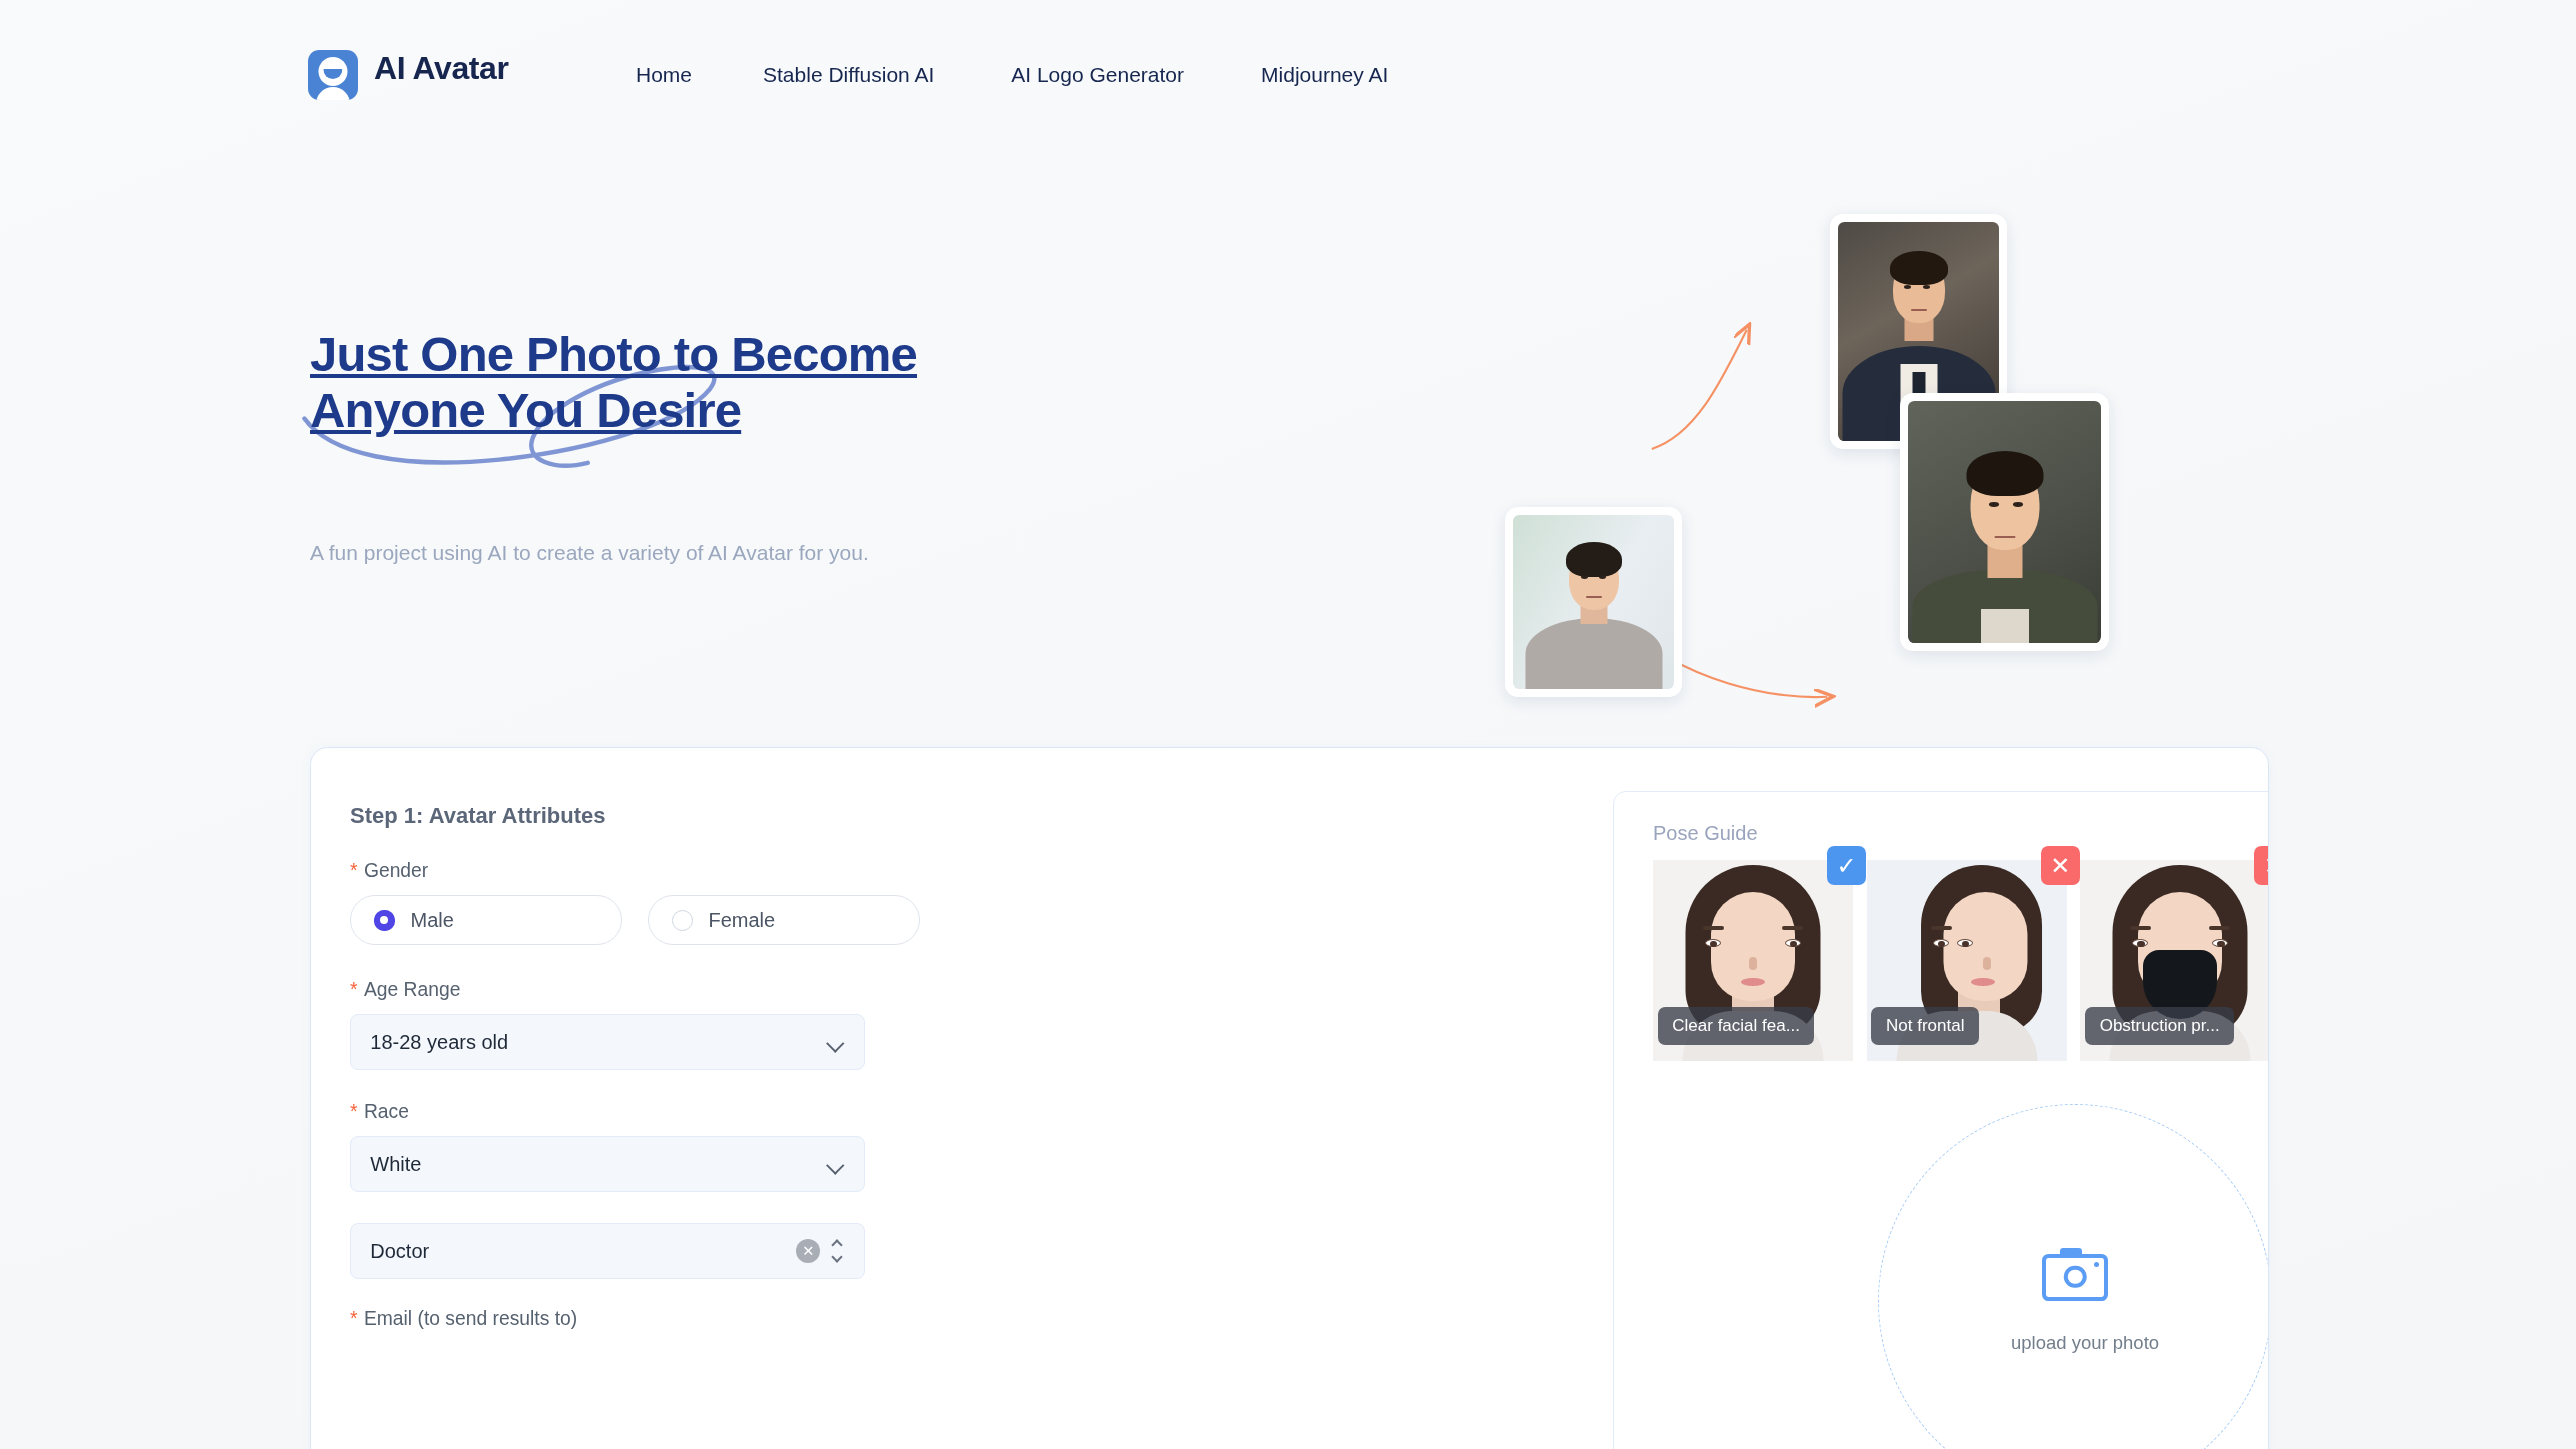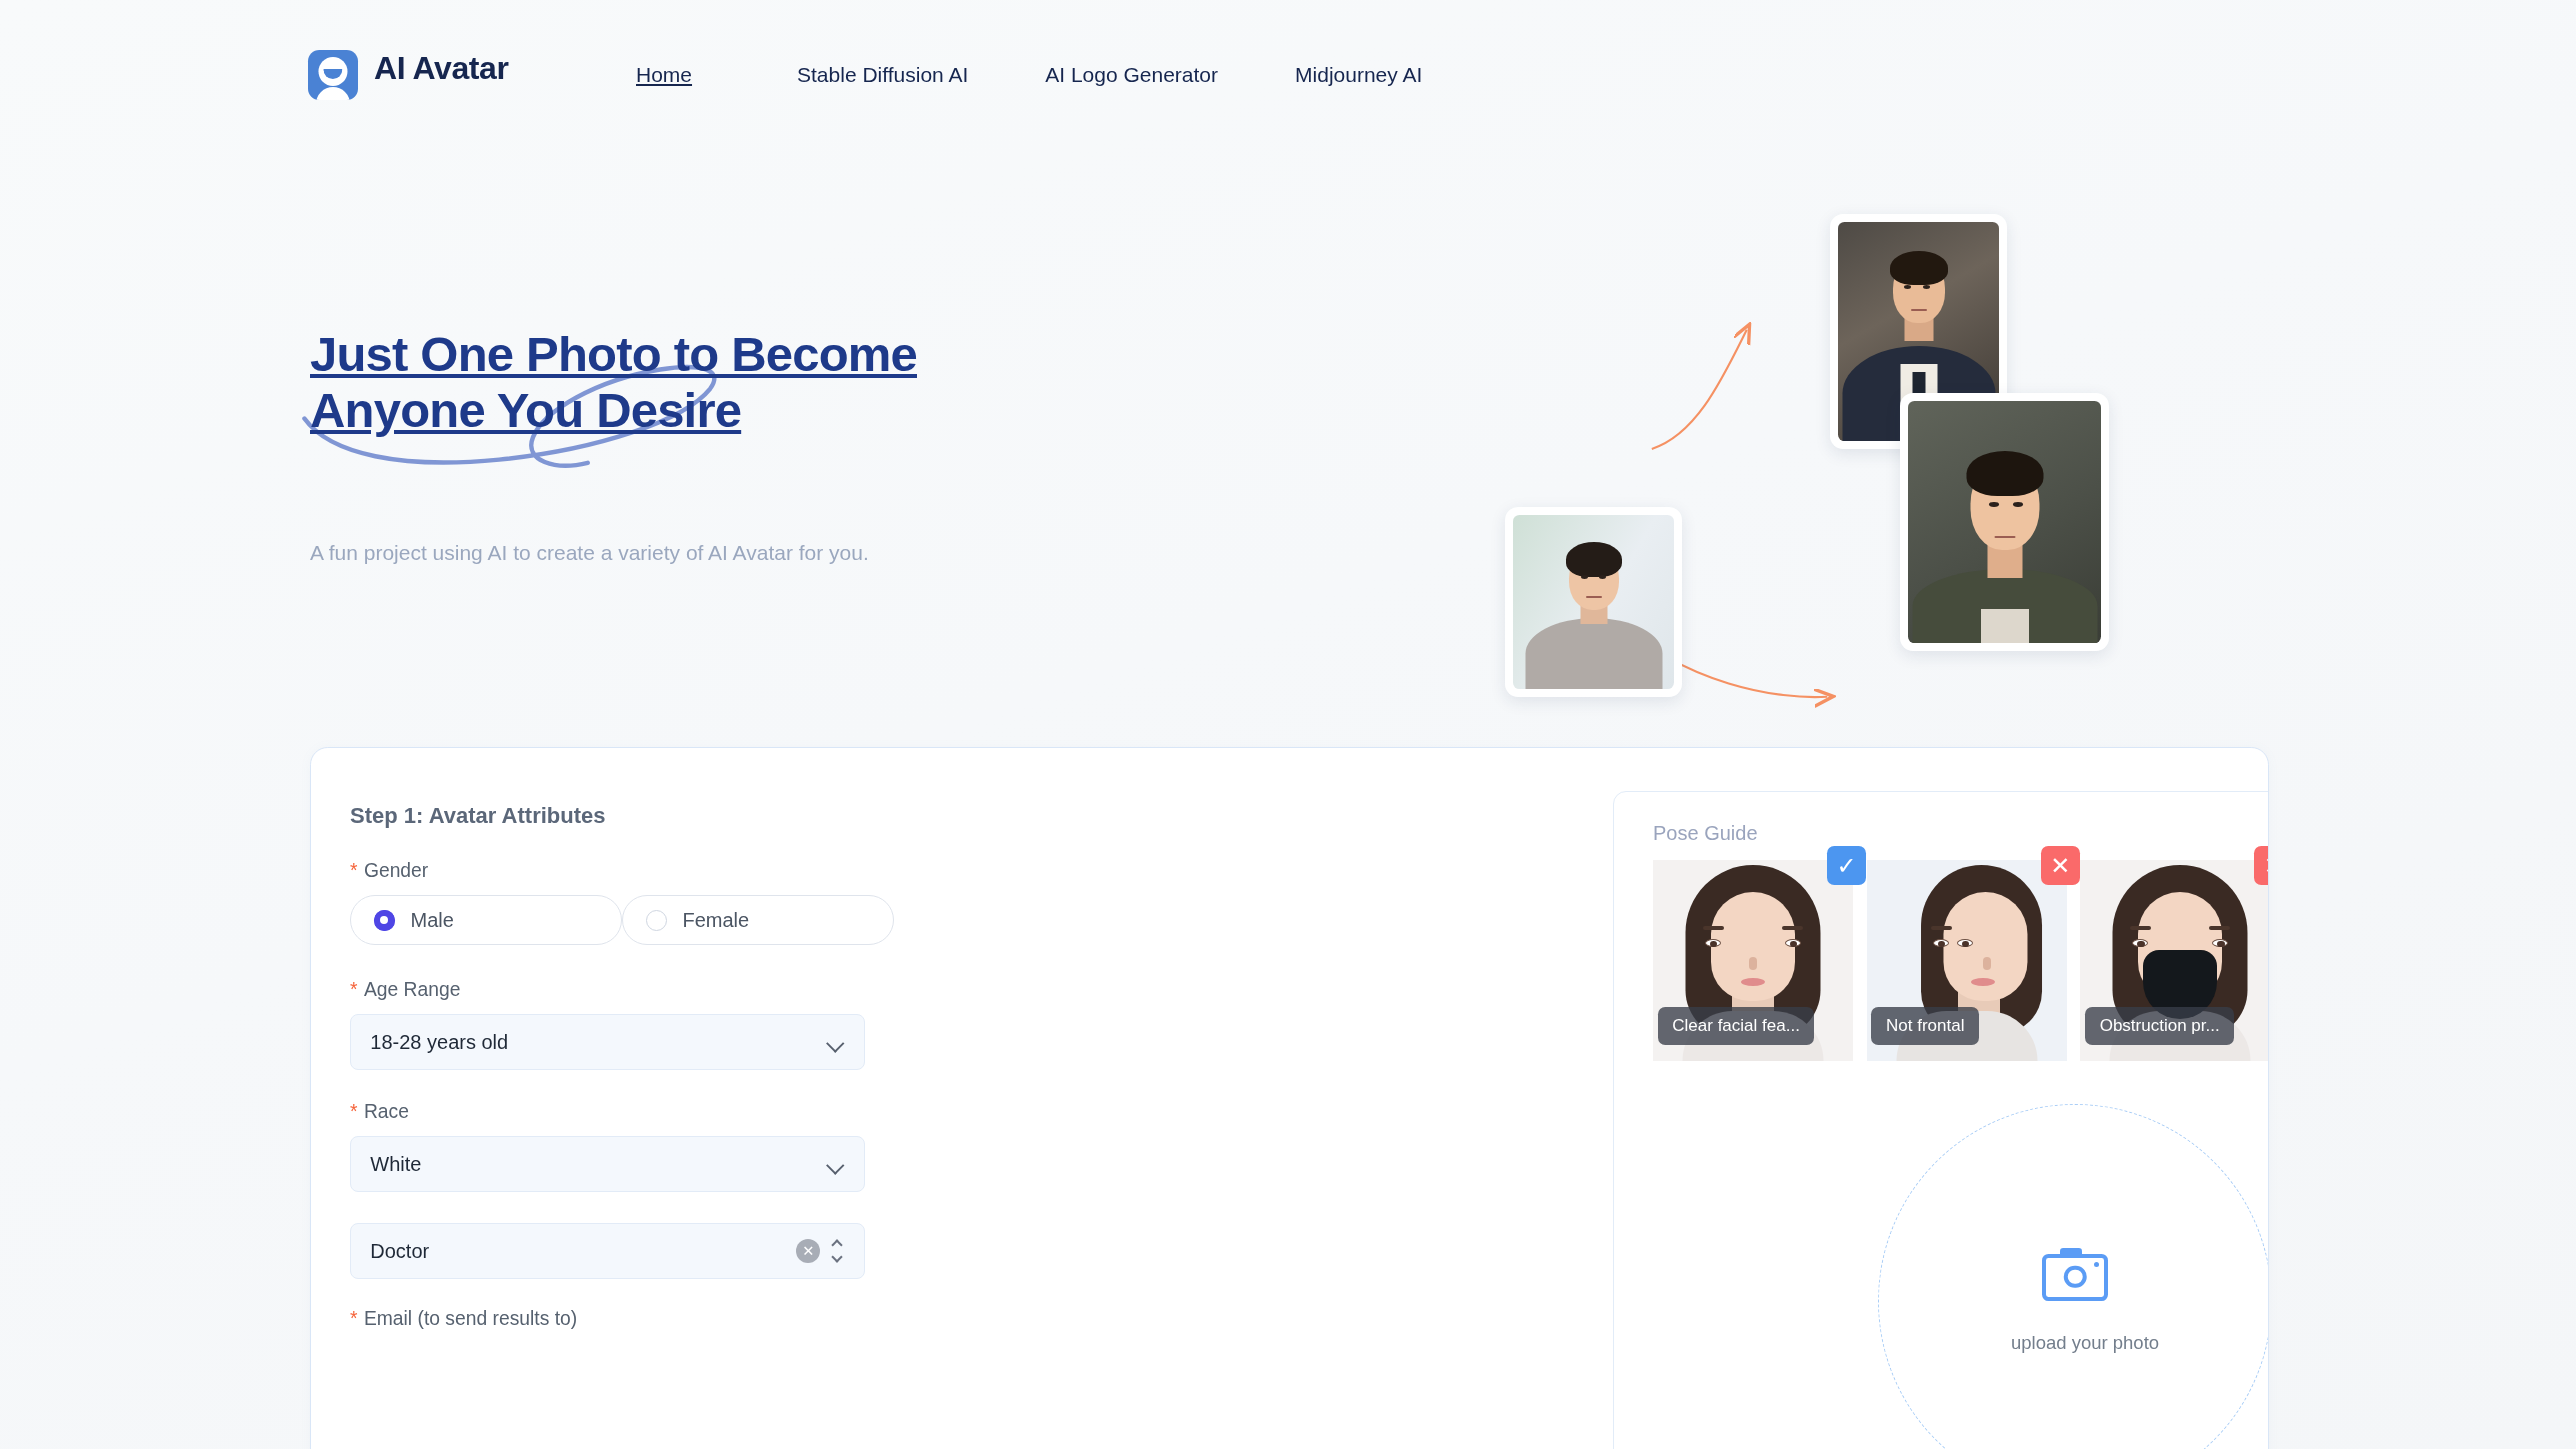--- a/index.html
+++ b/index.html
@@ -49,21 +49,21 @@
     white-space: nowrap;
   }
   .nav {
     position: absolute; left: 636px; top: 63px;
     display: flex; align-items: center; gap: 0;
   }
   .nav a {
     font-size: 21px; color: #16264f; text-decoration: none;
     white-space: nowrap; display: block;
   }
-  .nav a.n0 { margin-right: 105px; text-decoration: underline; }
+  .nav a.n0 { margin-right: 71px; }
   .nav a.n1 { margin-right: 77px; }
   .nav a.n2 { margin-right: 77px; }
 
   
   .hero-text { position: absolute; left: 310px; top: 326px; width: 1047px; }
   .headline {
     font-size: 49px; line-height: 1.15; font-weight: bold;
     color: #1e3a8a; letter-spacing: -0.8px; position: relative; z-index: 2;
     white-space: pre-line;
     text-decoration: underline;
@@ -117,21 +117,21 @@
   .step-title { font-size: 22px; font-weight: bold; color: #5b6779; }
 
   .field { margin-top: 0; }
   .flabel {
     font-size: 19.3px; color: #56616f; margin-bottom: 13px;
     display: flex; align-items: baseline; gap: 6.4px;
   }
   .req { color: #f5633a; font-size: 19.3px; line-height: 1; }
   .opt { color: #a6b0c0; font-size: 16px; }
 
-  .radio-row { display: flex; }
+  .radio-row { display: flex; gap: 26px; }
   .radio-pill {
     width: 272px; height: 50px; border: 0.8px solid #dfe4ec;
     border-radius: 25px; background: #fff;
     display: flex; align-items: center; padding-left: 22.5px; gap: 16px;
   }
   .radio-dot {
     width: 21px; height: 21px; border-radius: 50%;
     border: 1.6px solid #cfd6e1; background: #fff; flex: 0 0 auto;
   }
   .radio-dot.on {

